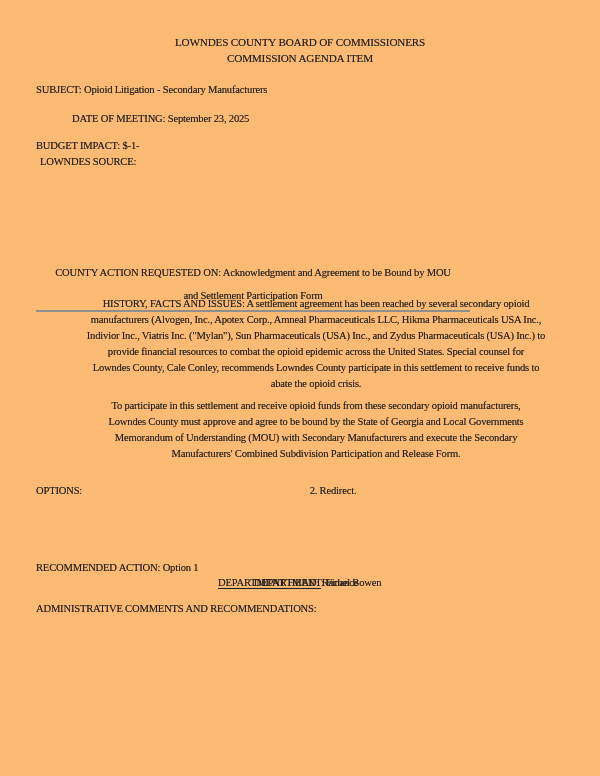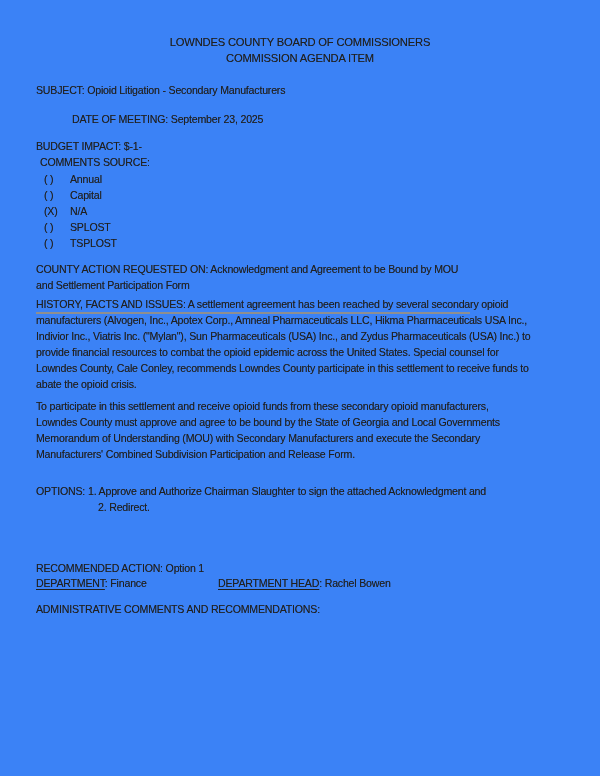--- a/index.html
+++ b/index.html
@@ -4,29 +4,29 @@
 <style>
   html, body {
     margin: 0;
     padding: 0;
     background: #ffffff;
   }
   #page {
     position: relative;
     width: 600px;
     height: 776px;
-    background: #3b82f6;
-    font-family: Liberation Sans, sans-serif;
+    background: #fdba74;
+    font-family: Liberation Serif, serif;
     font-size: 10.6px;
     letter-spacing: -0.2px;
     color: #202020;
     text-shadow: 0 0 0.3px rgba(40,40,40,0.55);
     overflow: hidden;
   }
-  .abs { position: absolute; }
+  .abs { position: absolute; text-align: center; }
   .lines { white-space: pre-line; line-height: 16px; }
 
   #doc-header {
     top: 35px; left: 0; width: 600px;
     text-align: center;
     font-size: 11.2px;
     line-height: 15.5px;
   }
   #subject-line   { top: 84px;  left: 36px; }
   #session-type   { top: 97px;  left: 372px; width: 98px; line-height: 16px; }
@@ -34,23 +34,23 @@
   #budget-impact  { top: 140px; left: 36px; }
   #funding-source { top: 156px; left: 40px; }
 
   #funding-options { top: 171px; left: 44px; }
   .funding-row { height: 16px; line-height: 16px; }
   .checkbox-mark { display: inline-block; width: 18px; }
   .funding-label { margin-left: 8px; }
 
   #county-action {
     top: 261px; left: 36px; width: 434px;
-    line-height: 16px;
+    line-height: 23px;
     border-bottom: 2px solid #8f8f8f;
-    padding-bottom: 19px;
+    padding-bottom: 3px;
   }
   #history-paragraph       { top: 296px; left: 36px; width: 560px; }
   #participation-paragraph { top: 398px; left: 36px; width: 560px; }
 
   #options-label { top: 483px; left: 36px; line-height: 16px; }
   #options-items { top: 483px; left: 88px; width: 480px; line-height: 16px; }
   .option-indent { margin-left: 10px; }
   #options-items div { height: 16px; }
 
   #recommended-action { top: 530px; left: 36px; margin-top: 32px; }
@@ -69,59 +69,41 @@
     <div>COMMISSION AGENDA ITEM</div>
   </div>
 
   <div id="subject-line" class="abs">SUBJECT: Opioid Litigation - Secondary Manufacturers</div>
 
 
   <div id="meeting-date" class="abs">DATE OF MEETING: September 23, 2025</div>
 
   <div id="budget-impact" class="abs">BUDGET IMPACT: $-1-</div>
 
-  <div id="funding-source" class="abs">COMMENTS SOURCE:</div>
+  <div id="funding-source" class="abs">LOWNDES SOURCE:</div>
 
-  <div id="funding-options" class="abs">
-    <div class="funding-row">
-      <span class="checkbox-mark">( )</span><span class="funding-label">Annual</span>
-    </div>
-    <div class="funding-row">
-      <span class="checkbox-mark">( )</span><span class="funding-label">Capital</span>
-    </div>
-    <div class="funding-row">
-      <span class="checkbox-mark">(X)</span><span class="funding-label">N/A</span>
-    </div>
-    <div class="funding-row">
-      <span class="checkbox-mark">( )</span><span class="funding-label">SPLOST</span>
-    </div>
-    <div class="funding-row">
-      <span class="checkbox-mark">( )</span><span class="funding-label">TSPLOST</span>
-    </div>
-  </div>
 
   <div id="county-action" class="abs lines">COUNTY ACTION REQUESTED ON: Acknowledgment and Agreement to be Bound by MOU
 and Settlement Participation Form</div>
 
   <div id="history-paragraph" class="abs lines">HISTORY, FACTS AND ISSUES: A settlement agreement has been reached by several secondary opioid
 manufacturers (Alvogen, Inc., Apotex Corp., Amneal Pharmaceuticals LLC, Hikma Pharmaceuticals USA Inc.,
 Indivior Inc., Viatris Inc. ("Mylan"), Sun Pharmaceuticals (USA) Inc., and Zydus Pharmaceuticals (USA) Inc.) to
 provide financial resources to combat the opioid epidemic across the United States. Special counsel for
 Lowndes County, Cale Conley, recommends Lowndes County participate in this settlement to receive funds to
 abate the opioid crisis.</div>
 
   <div id="participation-paragraph" class="abs lines">To participate in this settlement and receive opioid funds from these secondary opioid manufacturers,
 Lowndes County must approve and agree to be bound by the State of Georgia and Local Governments
 Memorandum of Understanding (MOU) with Secondary Manufacturers and execute the Secondary
 Manufacturers' Combined Subdivision Participation and Release Form.</div>
 
   <div id="options-label" class="abs">OPTIONS:</div>
 
   <div id="options-items" class="abs">
-    <div>1. Approve and Authorize Chairman Slaughter to sign the attached Acknowledgment and</div>
     <div class="option-indent">2. Redirect.</div>
   </div>
 
   <div id="recommended-action" class="abs">RECOMMENDED ACTION: Option 1</div>
 
   <div id="department-row" class="abs">
     <span><span class="u-label">DEPARTMENT</span><span>: Finance</span></span>
     <span id="department-head"><span class="u-label">DEPARTMENT HEAD</span><span>: Rachel Bowen</span></span>
   </div>
 

